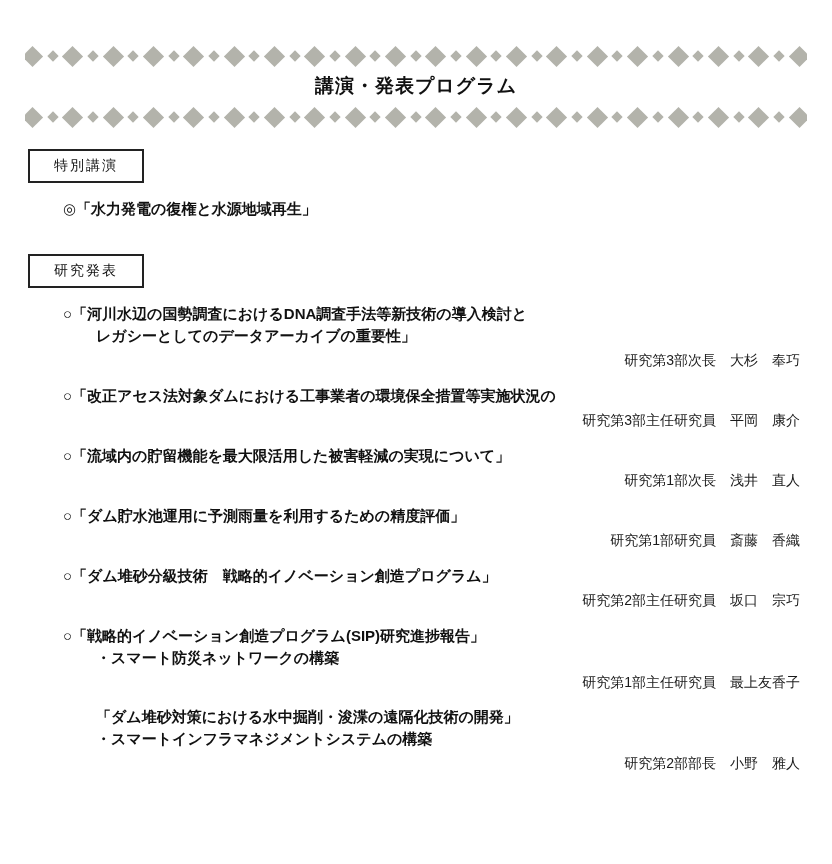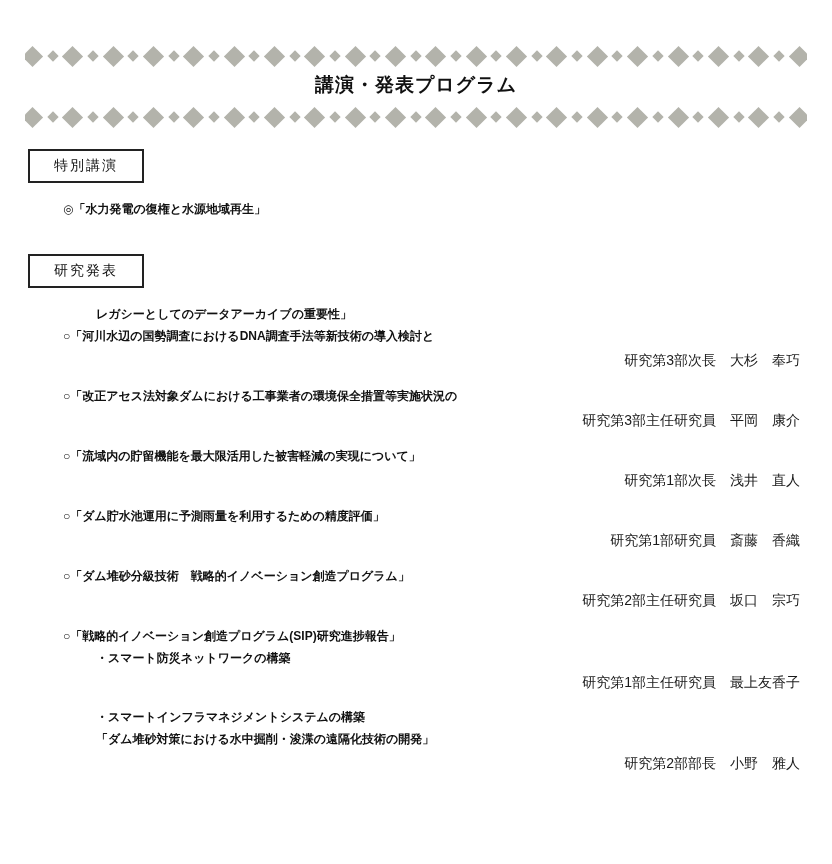--- a/index.html
+++ b/index.html
@@ -25,41 +25,40 @@
   .diamond.large { width: 15px; height: 15px; }
   .diamond.small { width: 8px;  height: 8px;  }
   .page-title {
     text-align: center;
     font-size: 19px;
     font-weight: bold;
     letter-spacing: 1px;
     line-height: 26px;
     margin: 5px 0 6px 0;
     color: #111;
-    font-family: Liberation Mono, monospace;
   }
 
   
   .section-box {
     display: inline-block;
     border: 2px solid #222;
     padding: 6px 24px;
     font-size: 14px;
     letter-spacing: 2px;
     margin-left: 28px;
     background: #fff;
     color: #111;
   }
   .section-special { margin-top: 20px; }
   .section-research { margin-top: 34px; }
 
   .item { margin-top: 15px; }
   .item-line {
     margin-left: 63px;
-    font-size: 12px;
+    font-size: 15px;
     font-weight: bold;
     line-height: 22px;
     white-space: nowrap;
     color: #111;
   }
   .item-line.cont { margin-left: 96px; }
   .presenter {
     text-align: right;
     margin-right: 32px;
     font-size: 14px;
@@ -165,22 +164,22 @@
     <div class="section-box">特別講演</div>
     <div class="item">
       <div class="item-line">◎「水力発電の復権と水源地域再生」</div>
     </div>
   </div>
 
   <div class="section-research">
     <div class="section-box">研究発表</div>
 
     <div class="item">
+      <div class="item-line">○「河川水辺の国勢調査におけるDNA調査手法等新技術の導入検討と</div>
       <div class="item-line cont">レガシーとしてのデータアーカイブの重要性」</div>
-      <div class="item-line">○「河川水辺の国勢調査におけるDNA調査手法等新技術の導入検討と</div>
       <div class="presenter">研究第3部次長　大杉　奉巧</div>
     </div>
 
     <div class="item">
       <div class="item-line">○「改正アセス法対象ダムにおける工事業者の環境保全措置等実施状況の</div>
       <div class="presenter">研究第3部主任研究員　平岡　康介</div>
     </div>
 
     <div class="item">
       <div class="item-line">○「流域内の貯留機能を最大限活用した被害軽減の実現について」</div>
@@ -196,20 +195,20 @@
       <div class="item-line">○「ダム堆砂分級技術　戦略的イノベーション創造プログラム」</div>
       <div class="presenter">研究第2部主任研究員　坂口　宗巧</div>
     </div>
 
     <div class="item">
       <div class="item-line">○「戦略的イノベーション創造プログラム(SIP)研究進捗報告」</div>
       <div class="item-line cont">・スマート防災ネットワークの構築</div>
       <div class="presenter">研究第1部主任研究員　最上友香子</div>
 
       <div class="subblock">
+        <div class="item-line cont">「ダム堆砂対策における水中掘削・浚渫の遠隔化技術の開発」</div>
         <div class="item-line cont">・スマートインフラマネジメントシステムの構築</div>
-        <div class="item-line cont">「ダム堆砂対策における水中掘削・浚渫の遠隔化技術の開発」</div>
         <div class="presenter">研究第2部部長　小野　雅人</div>
       </div>
     </div>
   </div>
 
 </div>
 
 </body></html>

